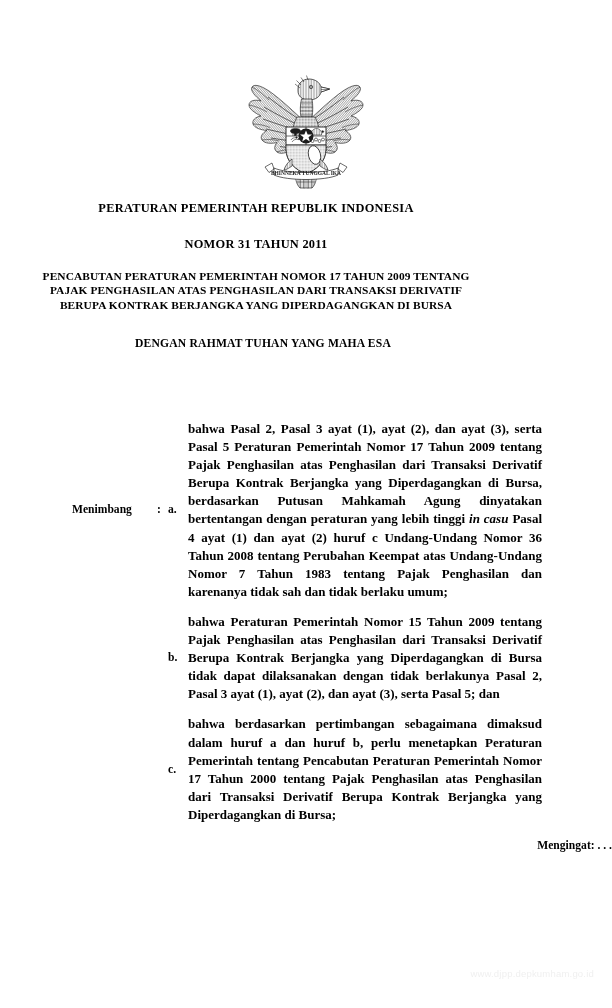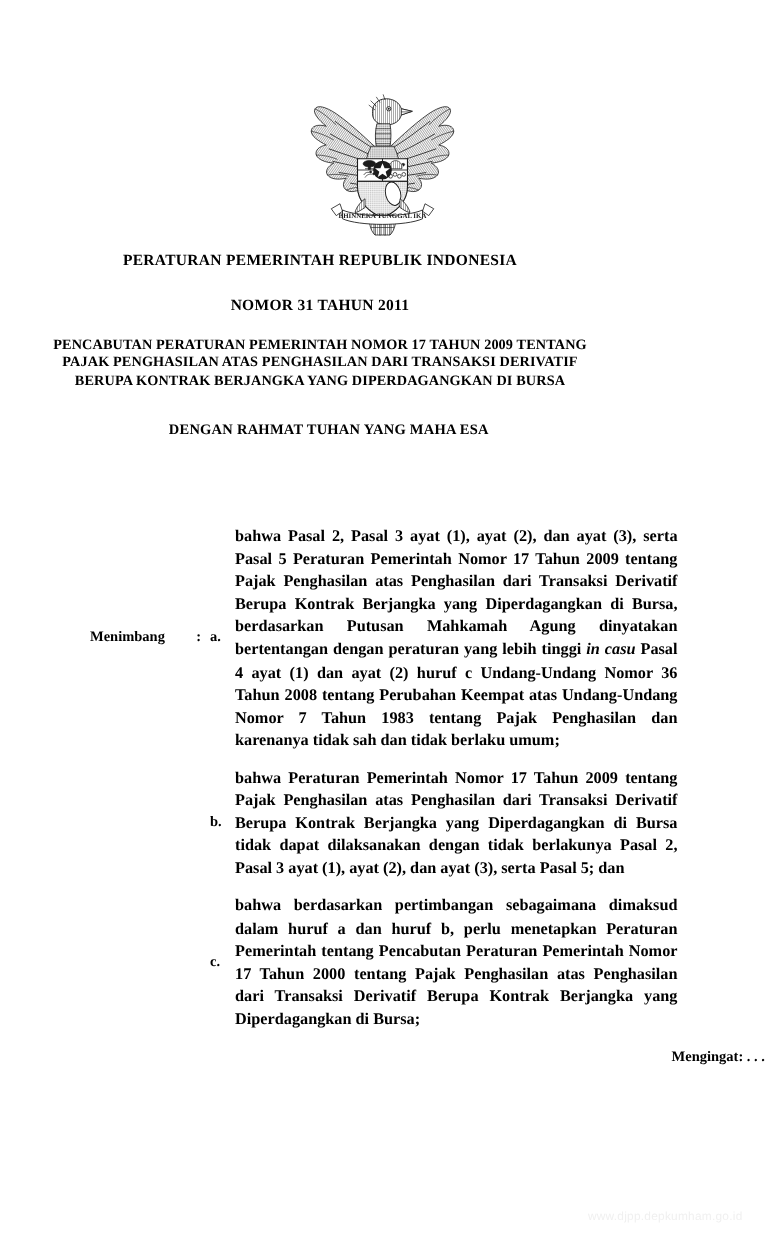--- a/index.html
+++ b/index.html
@@ -342,21 +342,21 @@
       <div class="cons-label">Menimbang</div>
       <div class="cons-colon">:</div>
       <div class="cons-letter">a.</div>
       <div class="cons-text"><span>bahwa Pasal 2, Pasal 3 ayat (1), ayat (2), dan ayat (3), serta Pasal 5 Peraturan Pemerintah Nomor 17 Tahun 2009 tentang Pajak Penghasilan atas Penghasilan dari Transaksi Derivatif Berupa Kontrak Berjangka yang Diperdagangkan di Bursa, berdasarkan  Putusan Mahkamah Agung dinyatakan bertentangan dengan peraturan yang lebih tinggi </span><span class="it">in casu</span><span> Pasal 4 ayat (1) dan ayat (2) huruf c Undang-Undang Nomor 36 Tahun 2008 tentang Perubahan Keempat atas Undang-Undang  Nomor 7 Tahun 1983 tentang Pajak Penghasilan dan karenanya tidak sah dan tidak berlaku umum;</span></div>
     </div>
 
     <div class="cons-row sub">
       <div class="cons-label"></div>
       <div class="cons-colon"></div>
       <div class="cons-letter">b.</div>
-      <div class="cons-text">bahwa Peraturan Pemerintah Nomor 17 Tahun 2009 tentang Pajak Penghasilan atas Penghasilan dari Transaksi Derivatif Berupa Kontrak Berjangka yang Diperdagangkan di Bursa tidak dapat dilaksanakan dengan tidak berlakunya Pasal 2, Pasal 3 ayat (1), ayat (2), dan ayat (3), serta Pasal 5; dan</div>
+      <div class="cons-text">bahwa Peraturan Pemerintah Nomor 15 Tahun 2009 tentang Pajak Penghasilan atas Penghasilan dari Transaksi Derivatif Berupa Kontrak Berjangka yang Diperdagangkan di Bursa tidak dapat dilaksanakan dengan tidak berlakunya Pasal 2, Pasal 3 ayat (1), ayat (2), dan ayat (3), serta Pasal 5; dan</div>
     </div>
 
     <div class="cons-row sub">
       <div class="cons-label"></div>
       <div class="cons-colon"></div>
       <div class="cons-letter">c.</div>
       <div class="cons-text">bahwa berdasarkan pertimbangan sebagaimana dimaksud dalam huruf a dan huruf b, perlu menetapkan Peraturan Pemerintah tentang Pencabutan Peraturan Pemerintah Nomor 17 Tahun 2000 tentang Pajak Penghasilan atas Penghasilan dari Transaksi Derivatif Berupa Kontrak Berjangka yang Diperdagangkan di Bursa;</div>
     </div>
 
   </div>

